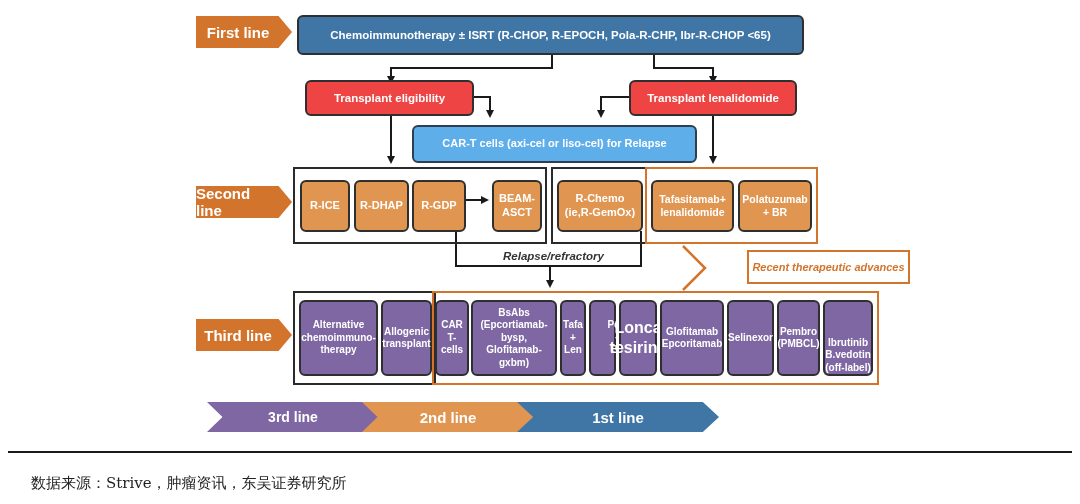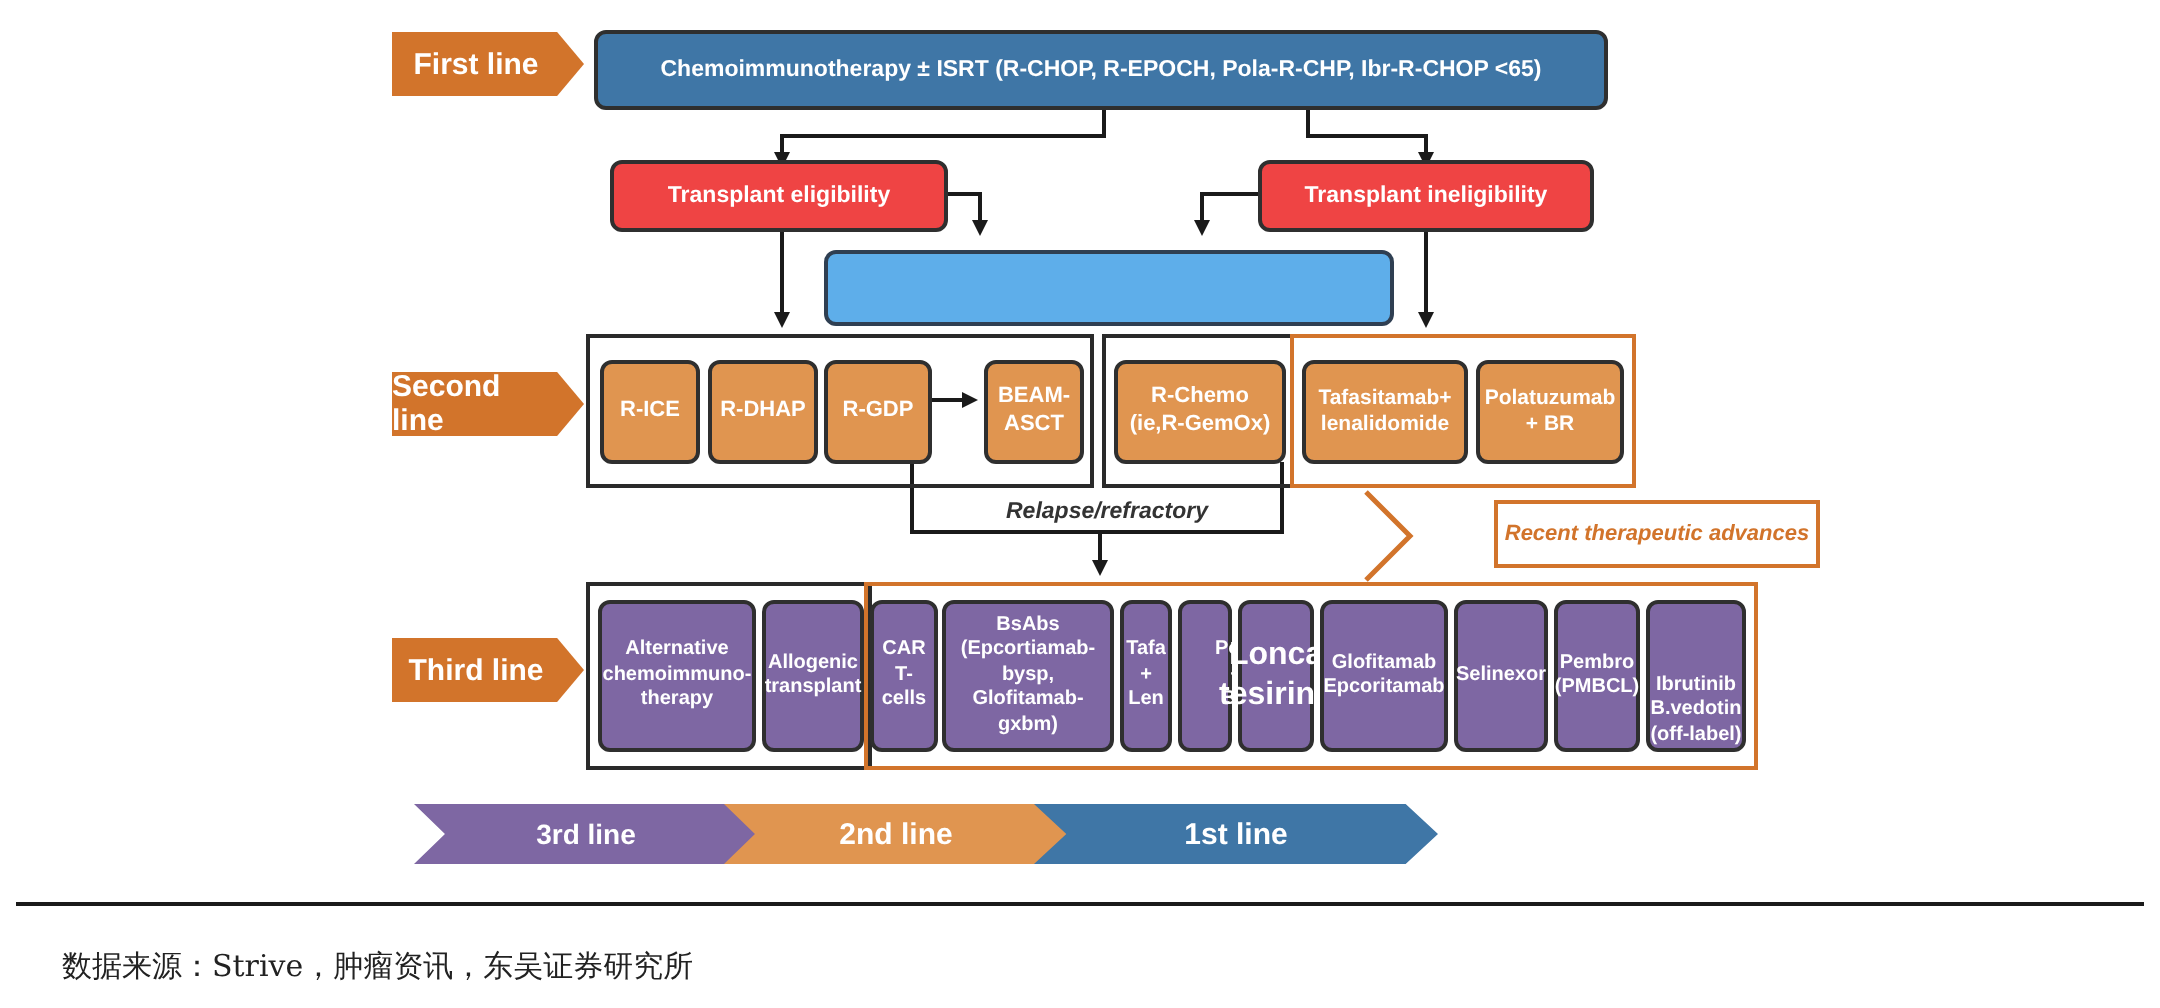--- a/index.html
+++ b/index.html
@@ -69,24 +69,25 @@
 </div>
 
 <div class="box blue-dark" style="left:297px; top:15px; width:507px; height:40px; font-size:11.5px;">
   <span style="white-space: pre-line;">Chemoimmunotherapy ± ISRT (R-CHOP, R-EPOCH, Pola-R-CHP, Ibr-R-CHOP &lt;65)</span>
 </div>
 
 <div class="box green" style="left:305px; top:80px; width:169px; height:36px; font-size:11.5px;">
   <span style="white-space: pre-line;">Transplant eligibility</span>
 </div>
 <div class="box green" style="left:629px; top:80px; width:168px; height:36px; font-size:11.5px;">
-  <span style="white-space: pre-line;">Transplant ineligibility</span>
+  <span style="white-space: pre-line;">Transplant lenalidomide</span>
 </div>
 
 <div class="box blue-light" style="left:412px; top:125px; width:285px; height:38px; font-size:11px; flex-direction:column;">
+  <span style="white-space: pre-line;">CAR-T cells (axi-cel or liso-cel) for Relapse</span>
 </div>
 
 <div class="frame" style="left:293px; top:167px; width:254px; height:77px;"></div>
 <div class="frame" style="left:551px; top:167px; width:96px; height:77px;"></div>
 <div class="frame-orange" style="left:645px; top:167px; width:173px; height:77px;"></div>
 
 <div class="box orange" style="left:300px; top:180px; width:50px; height:52px; font-size:11px;">
   <span style="white-space: pre-line;">R-ICE</span>
 </div>
 <div class="box orange" style="left:354px; top:180px; width:55px; height:52px; font-size:11px;">

